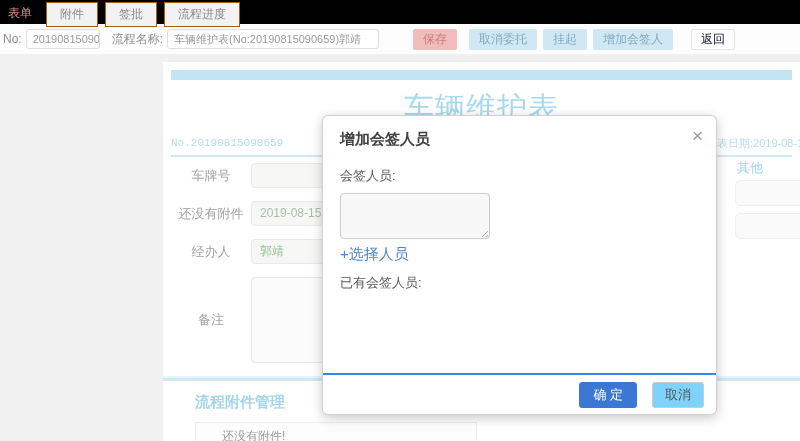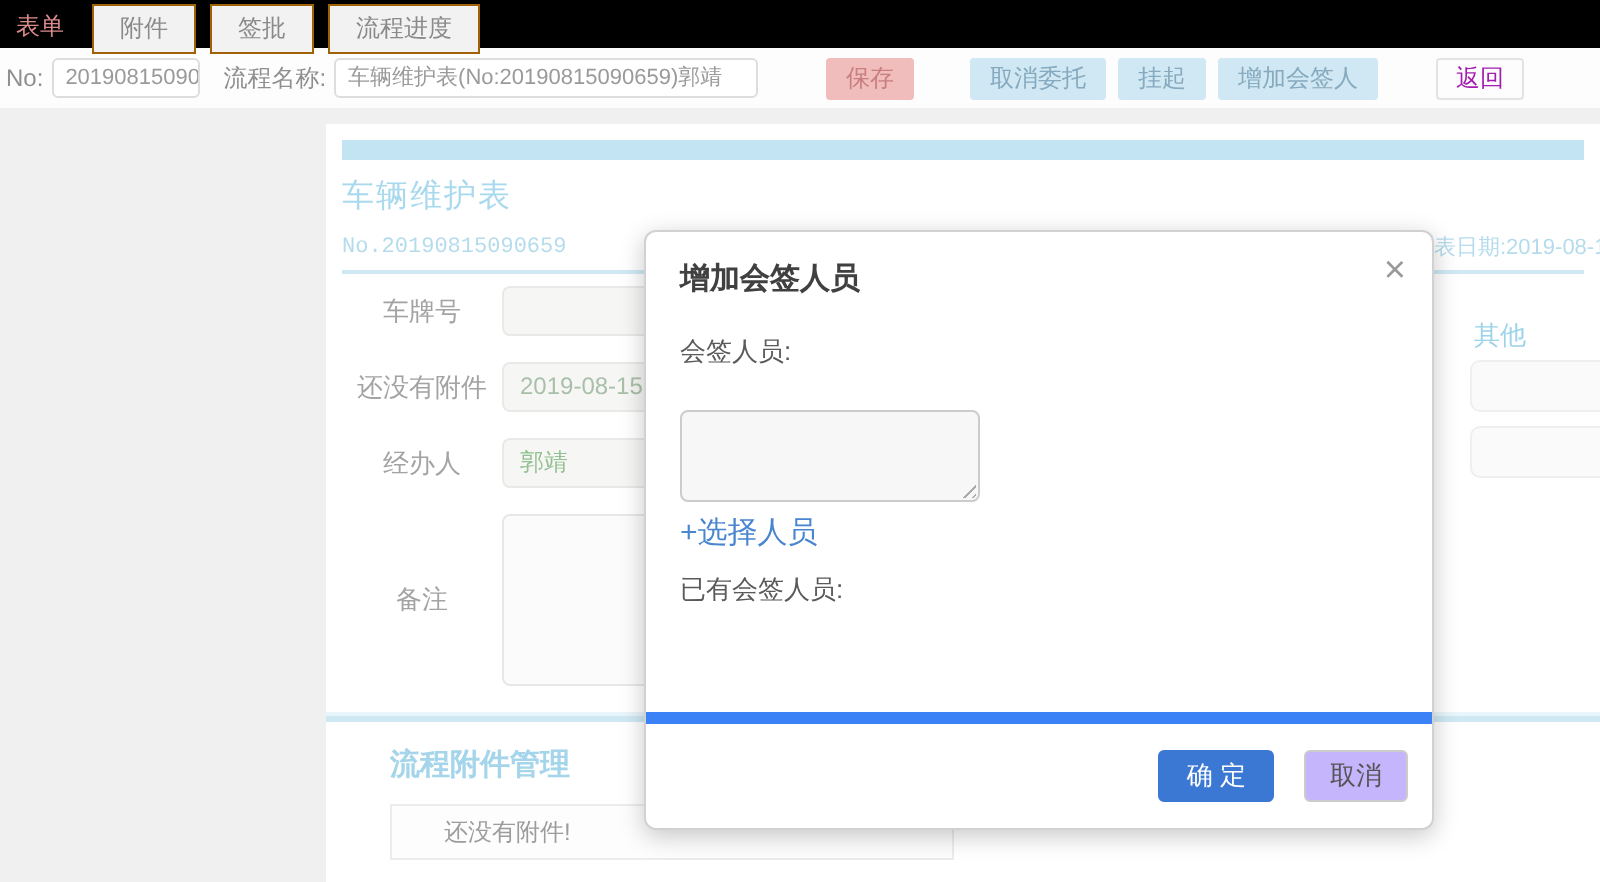--- a/index.html
+++ b/index.html
@@ -12,29 +12,29 @@
   .topbar { height:24px; display:flex; align-items:flex-start; padding:2px 0 0 6px; background:#000000; }
   .tab { font-size:12px; padding:3px 13px; color:#8a8a8a; background:#f2f2f2; border:1px solid #a16207; margin-right:7px; cursor:pointer; }
   .tab.active { background:transparent; border:none; color:#d98a8a; padding:3px 2px; margin-right:12px; }
   
   .toolbar { height:30px; display:flex; align-items:center; padding-left:3px; background:#fdfdfd; }
   .tlabel { color:#8f8f8f; font-size:12px; margin-right:4px; white-space:nowrap; }
   .tbox { height:20px; border:1px solid #ddd; border-radius:3px; background:#fff; color:#9a9a9a; font-size:11px; line-height:18px; padding:0 6px; white-space:nowrap; overflow:hidden; }
   .tbox.no { width:74px; margin-right:12px; }
   .tbox.name { width:212px; }
   .btn { height:21px; font-size:12px; line-height:19px; padding:0 9px; border-radius:2px; border:1px solid transparent; cursor:pointer; white-space:nowrap; }
-  .btn.save { background:#f1bcbc; color:#c87e7e; margin-left:34px; margin-right:28px; }
+  .btn.save { background:#f1bcbc; color:#c87e7e; margin-left:34px; margin-right:12px; }
   .btn.lblue { background:#cfe8f4; color:#86a9be; margin-right:6px; }
-  .btn.back { background:#fdfdfd; border-color:#e3e3e3; color:#a21caf; margin-left:23px; }
+  .btn.back { background:#fdfdfd; border-color:#e3e3e3; color:#0f172a; margin-left:12px; }
   
   .page { position:absolute; left:0; top:54px; right:0; bottom:0; background:#f0f0f0; }
   
   .content { position:absolute; left:163px; top:62px; right:0; bottom:0; background:#fff; padding:8px 8px 0 8px; }
   .bluebar { height:10px; background:#c3e4f2; }
-  .form-title { font-size:16px; font-weight:400; color:#a9d9ee; margin:8px 0 6px 0; letter-spacing:1px; }
+  .form-title { text-align:center; font-size:30px; font-weight:400; color:#a9d9ee; margin:8px 0 6px 0; letter-spacing:1px; }
   .meta { position:relative; height:16px; margin-bottom:4px; }
   .meta-no { color:#b5dcec; font-size:11px;font-family:Liberation Mono, monospace; }
   .meta-date { position:absolute; left:535px; top:1px; color:#b5dcec; font-size:11px; white-space:nowrap; }
   .hr { height:2px; background:#cfe9f4; margin-bottom:6px; }
   
   .frow { display:flex; align-items:center; margin-bottom:13px; }
   .flabel { width:80px; text-align:center; color:#a3a3a3; font-size:13px; flex:none; }
   .fctrl { height:25px; width:152px; background:#f6f7f5; border:1px solid #e9eae8; border-radius:4px; line-height:23px; padding:0 8px; font-size:12px; color:#a9bfa9; }
   .fctrl.green { color:#93c093; }
   .frow.remark { align-items:flex-start; margin-top:4px; }
@@ -48,31 +48,31 @@
   .sec-divider { height:5px; background:#cfe9f4; margin:4px -8px 0 -8px; border-top:2px solid #e8f5fb; }
   .attach-title { color:#a5d5ea; font-size:15px; font-weight:bold; margin:12px 0 10px 24px; }
   .attach-empty { margin-left:24px; width:282px; height:28px; border:1px solid #ececec; background:#fdfdfd; color:#9c9c9c; font-size:12px; line-height:26px; padding-left:26px; }
   
   .modal { position:absolute; left:322px; top:115px; width:395px; height:300px; background:#fff;
            border:1px solid rgba(0,0,0,.18); border-radius:6px; box-shadow:0 3px 12px rgba(0,0,0,.22); z-index:10; }
   .modal-header { padding:14px 15px 10px 17px; position:relative; }
   .modal-title { font-size:15px; font-weight:bold; color:#404040; }
   .modal-close { position:absolute; right:13px; top:10px; font-size:19px; color:#9a9a9a; line-height:1; cursor:pointer; font-weight:normal; }
   .modal-body { padding:8px 15px 0 17px; }
-  .mb-label { color:#5a5a5a; font-size:13px; margin-bottom:20px; }
+  .mb-label { color:#5a5a5a; font-size:13px; margin-bottom:8px; }
   .ta-wrap { position:relative; width:150px; }
   .mb-ta { width:150px; height:46px; background:#f7f7f7; border:1px solid #ccc; border-radius:4px; resize:none; display:block; }
   .resize-grip { position:absolute; right:2px; bottom:2px; width:9px; height:9px; pointer-events:none;
     background:repeating-linear-gradient(135deg, transparent 0 2px, #aaa 2px 3px); clip-path:polygon(100% 0,100% 100%,0 100%); }
   .select-link { color:#4a86d0; font-size:15px; margin:6px 0 10px 0; cursor:pointer; display:inline-block; }
   .mb-existing { color:#5a5a5a; font-size:13px; }
-  .modal-footer { position:absolute; left:0; right:0; bottom:0; height:58px; border-top:6px solid #3b82f6;
+  .modal-footer { position:absolute; left:0; right:0; bottom:0; height:41px; border-top:2px solid #3b82f6;
     display:flex; align-items:center; justify-content:flex-end; padding-right:12px; border-radius:0 0 6px 6px; background:#fff; }
   .mf-ok { background:#3a78d4; color:#fff; border:1px solid #3a78d4; border-radius:3px; font-size:13px; height:26px; padding:0 13px; cursor:pointer; margin-right:15px; }
-  .mf-cancel { background:#c4b5fd; color:#555; border:1px solid #ccc; border-radius:3px; font-size:13px; height:26px; padding:0 12px; cursor:pointer; }
+  .mf-cancel { background:#7dd3fc; color:#555; border:1px solid #ccc; border-radius:3px; font-size:13px; height:26px; padding:0 12px; cursor:pointer; }
 </style>
 </head>
 <body>
 
 <div class="topbar">
   <div class="tab active">表单</div>
   <div class="tab">附件</div>
   <div class="tab">签批</div>
   <div class="tab">流程进度</div>
 </div>

